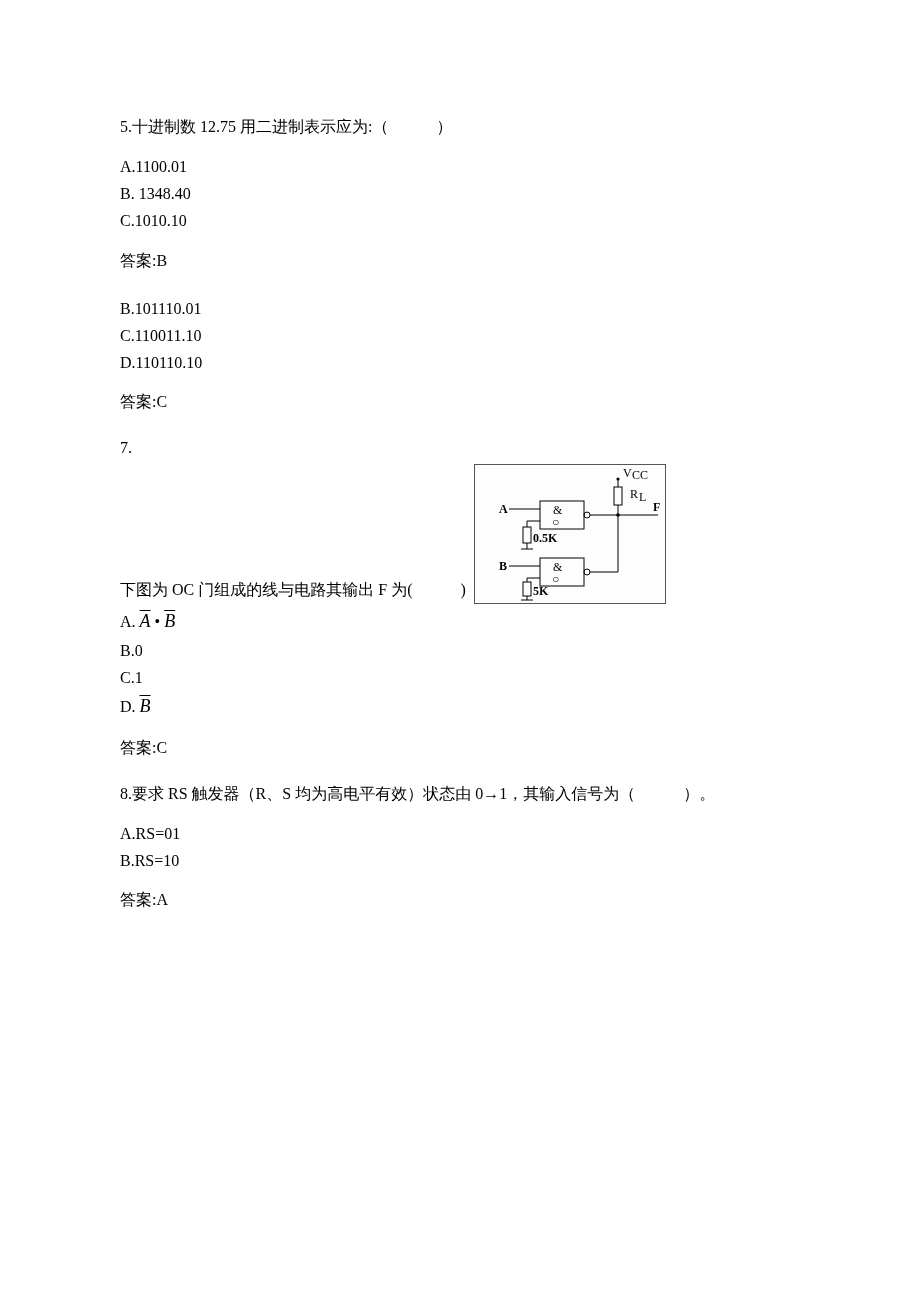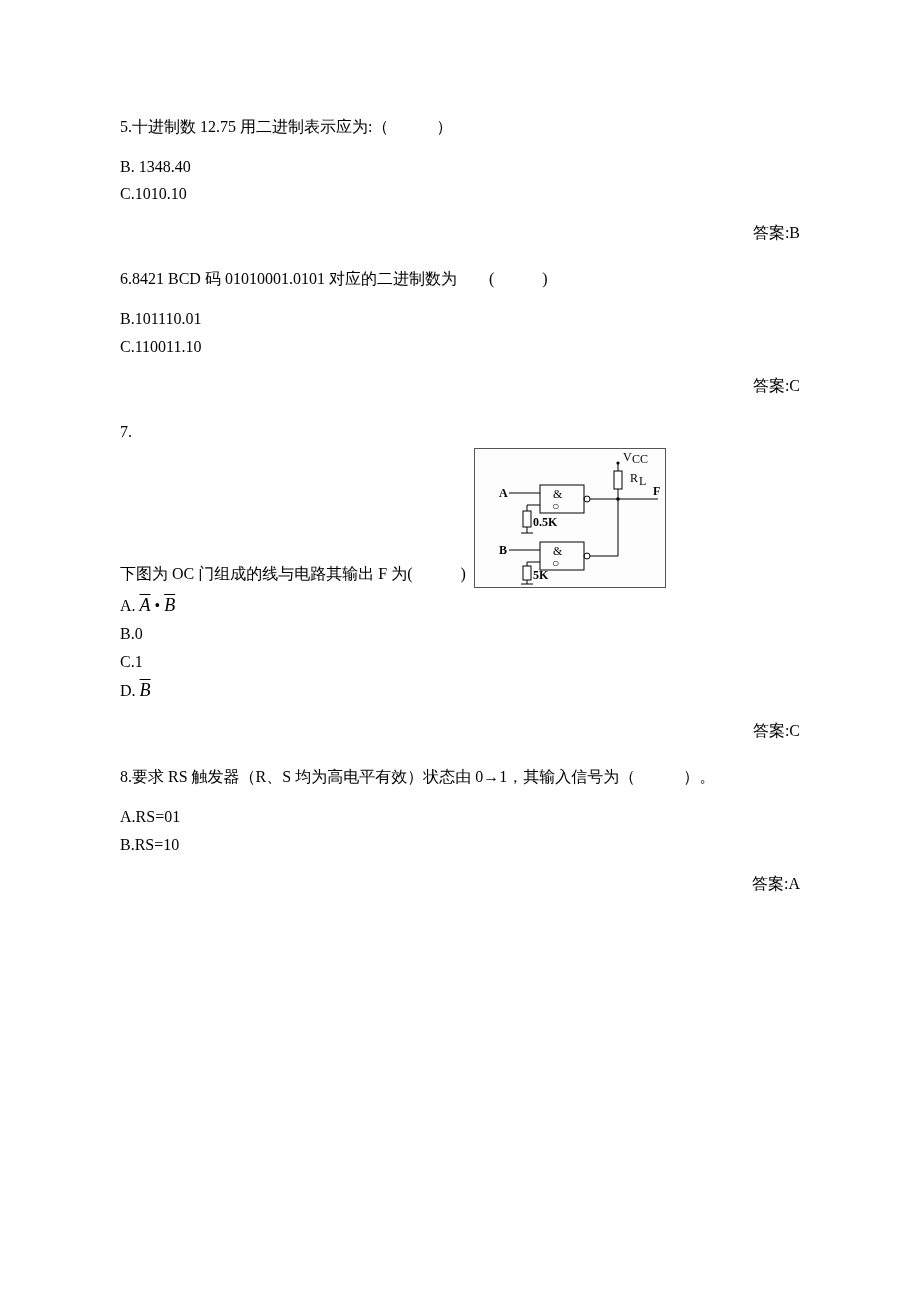--- a/index.html
+++ b/index.html
@@ -25,21 +25,20 @@
     margin-bottom: 14px;
   }
   .options {
     margin-bottom: 14px;
   }
   .option {
     line-height: 1.7;
   }
   .answer {
     margin-bottom: 20px;
-    text-align: right;
   }
   .q7-stem-row {
     display: flex;
     align-items: flex-end;
     gap: 8px;
   }
   .q7-stem-text {
     padding-bottom: 2px;
   }
   .diagram {
@@ -60,31 +59,32 @@
   .q7-number { margin-bottom: 4px; }
 </style>
 </head>
 <body>
 
 <div class="page">
 
   <div class="question">
     <div class="stem">5.十进制数 12.75 用二进制表示应为:（　　　）</div>
     <div class="options">
+      <div class="option">A.1100.01</div>
       <div class="option">B. 1348.40</div>
       <div class="option">C.1010.10</div>
     </div>
     <div class="answer">答案:B</div>
   </div>
 
   <div class="question">
-    <div class="stem">6.8421 BCD 码 01010001.0101 对应的二进制数为　　(　　　)</div>
     <div class="options">
       <div class="option">B.101110.01</div>
       <div class="option">C.110011.10</div>
+      <div class="option">D.110110.10</div>
     </div>
     <div class="answer">答案:C</div>
   </div>
 
   <div class="question">
     <div class="q7-number">7.</div>
 
     <div class="q7-stem-row">
       <div class="q7-stem-text">下图为 OC 门组成的线与电路其输出 F 为(　　　)</div>
       <div class="diagram">

